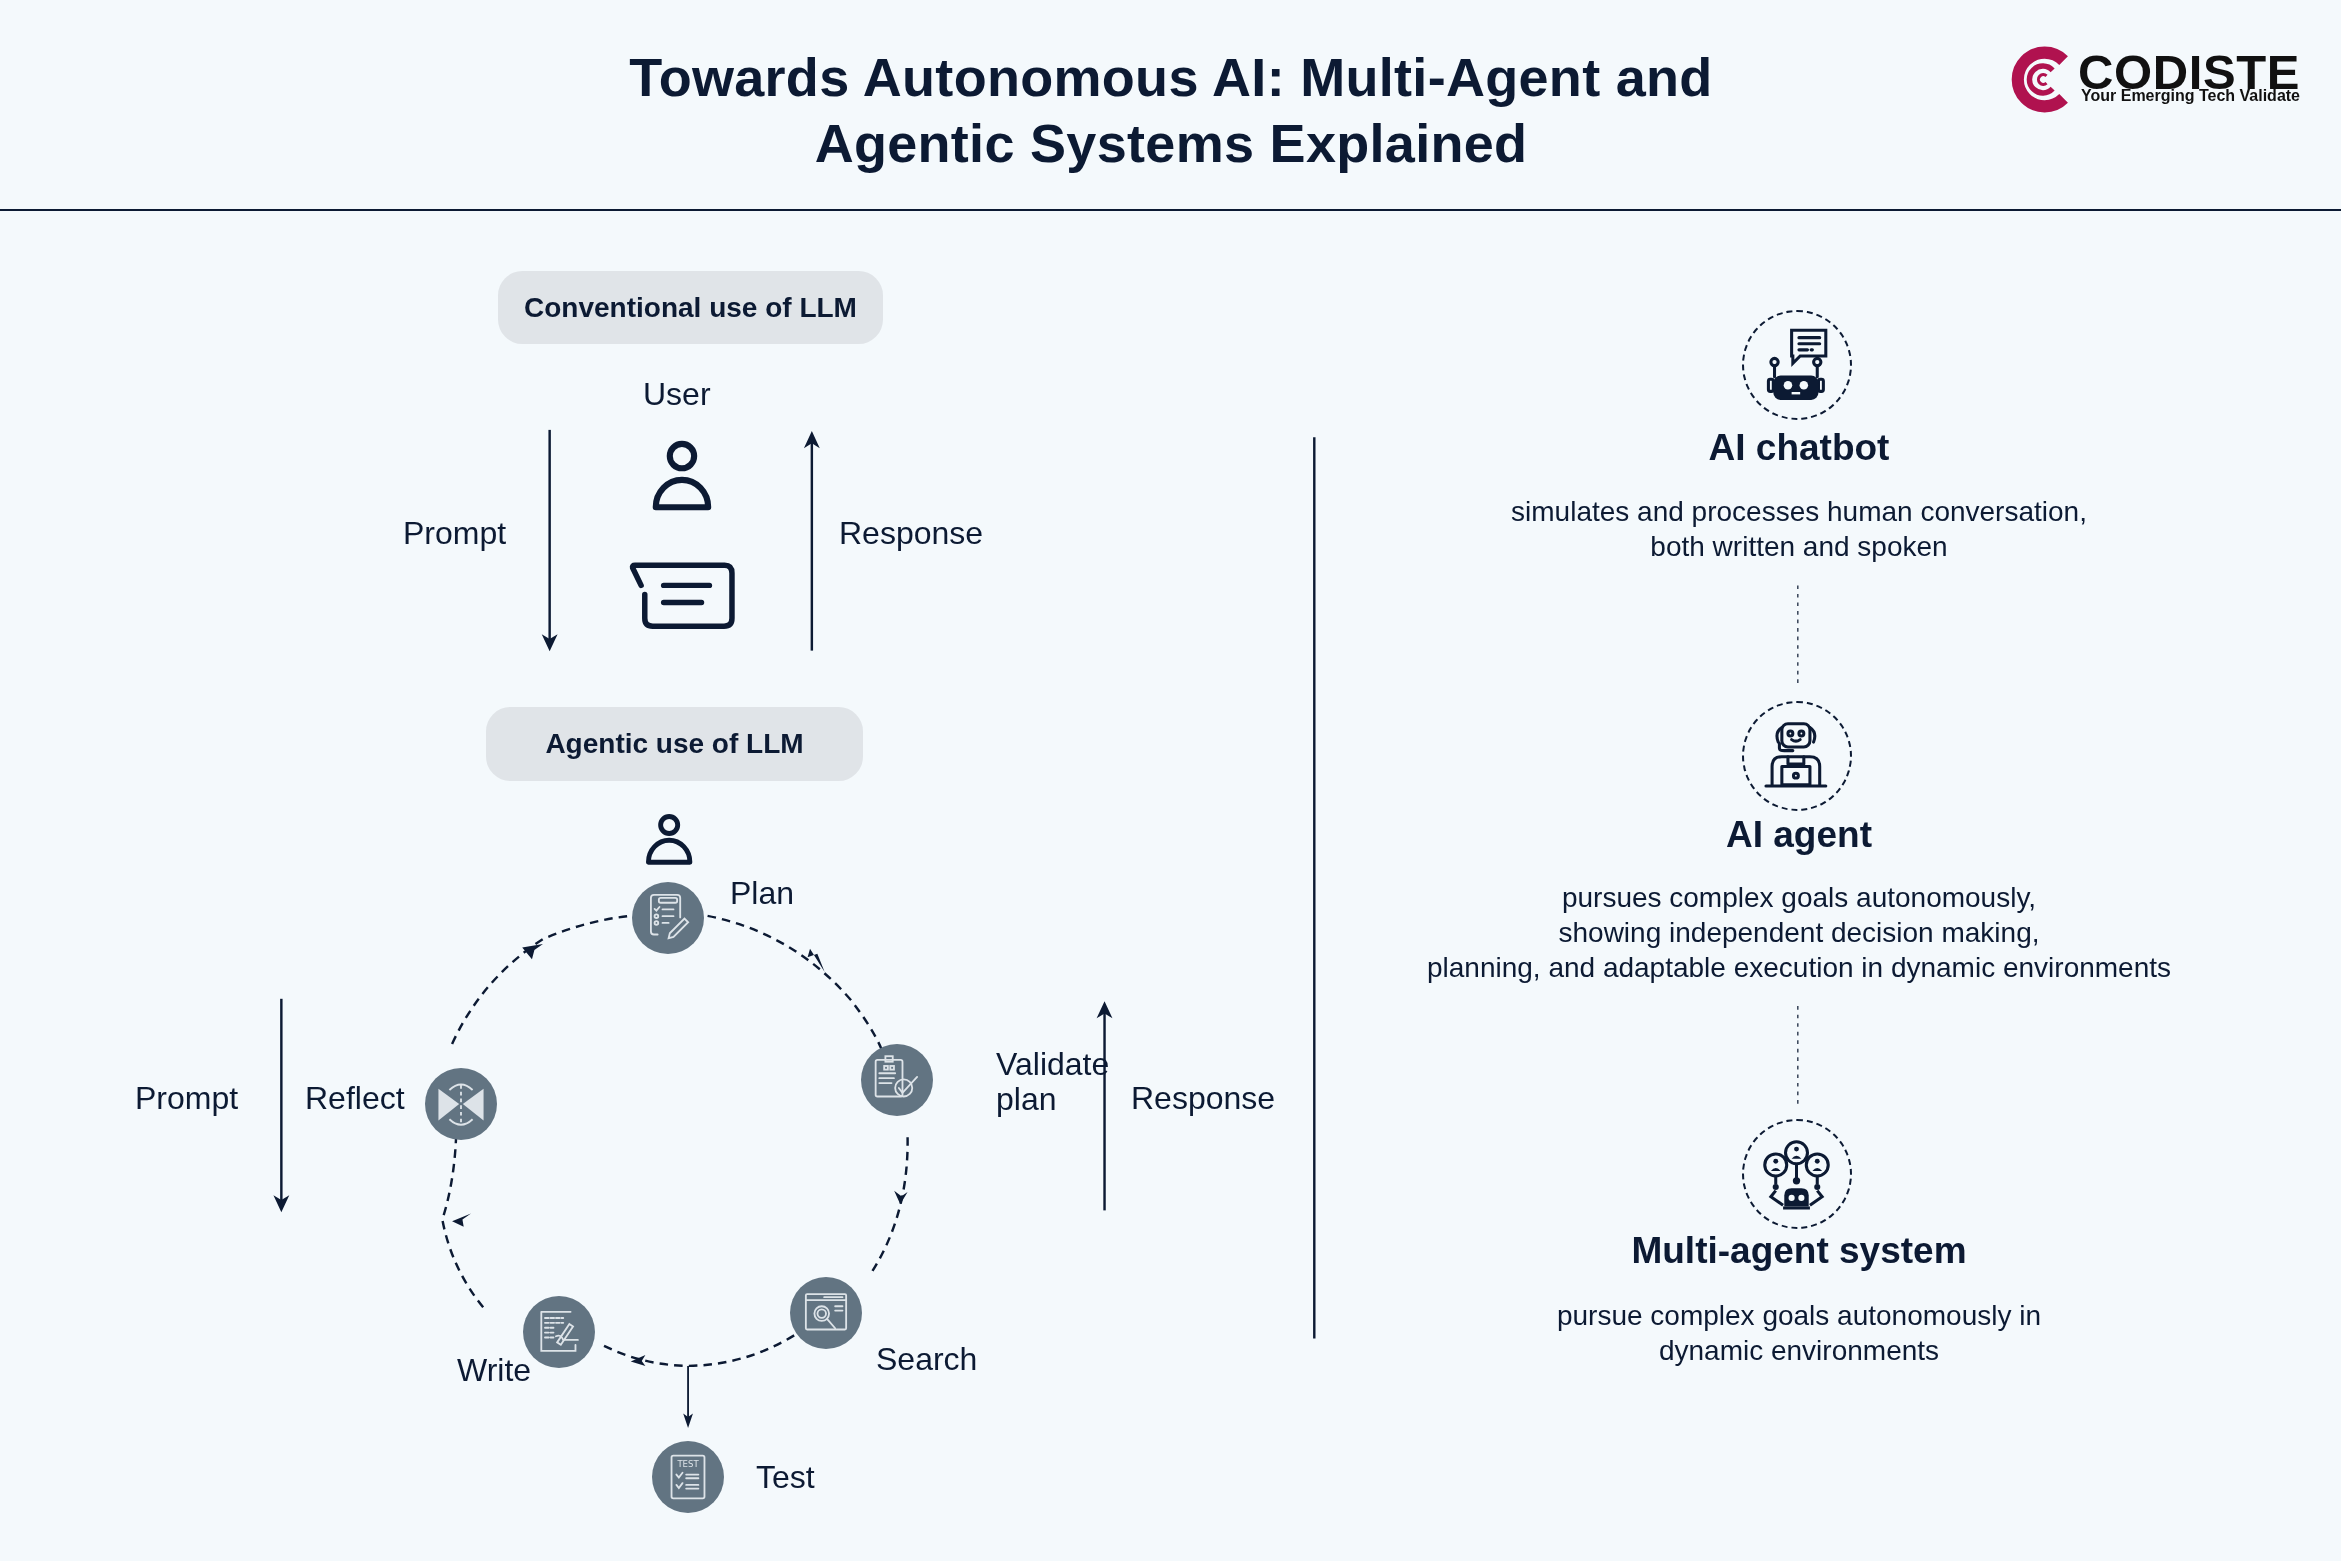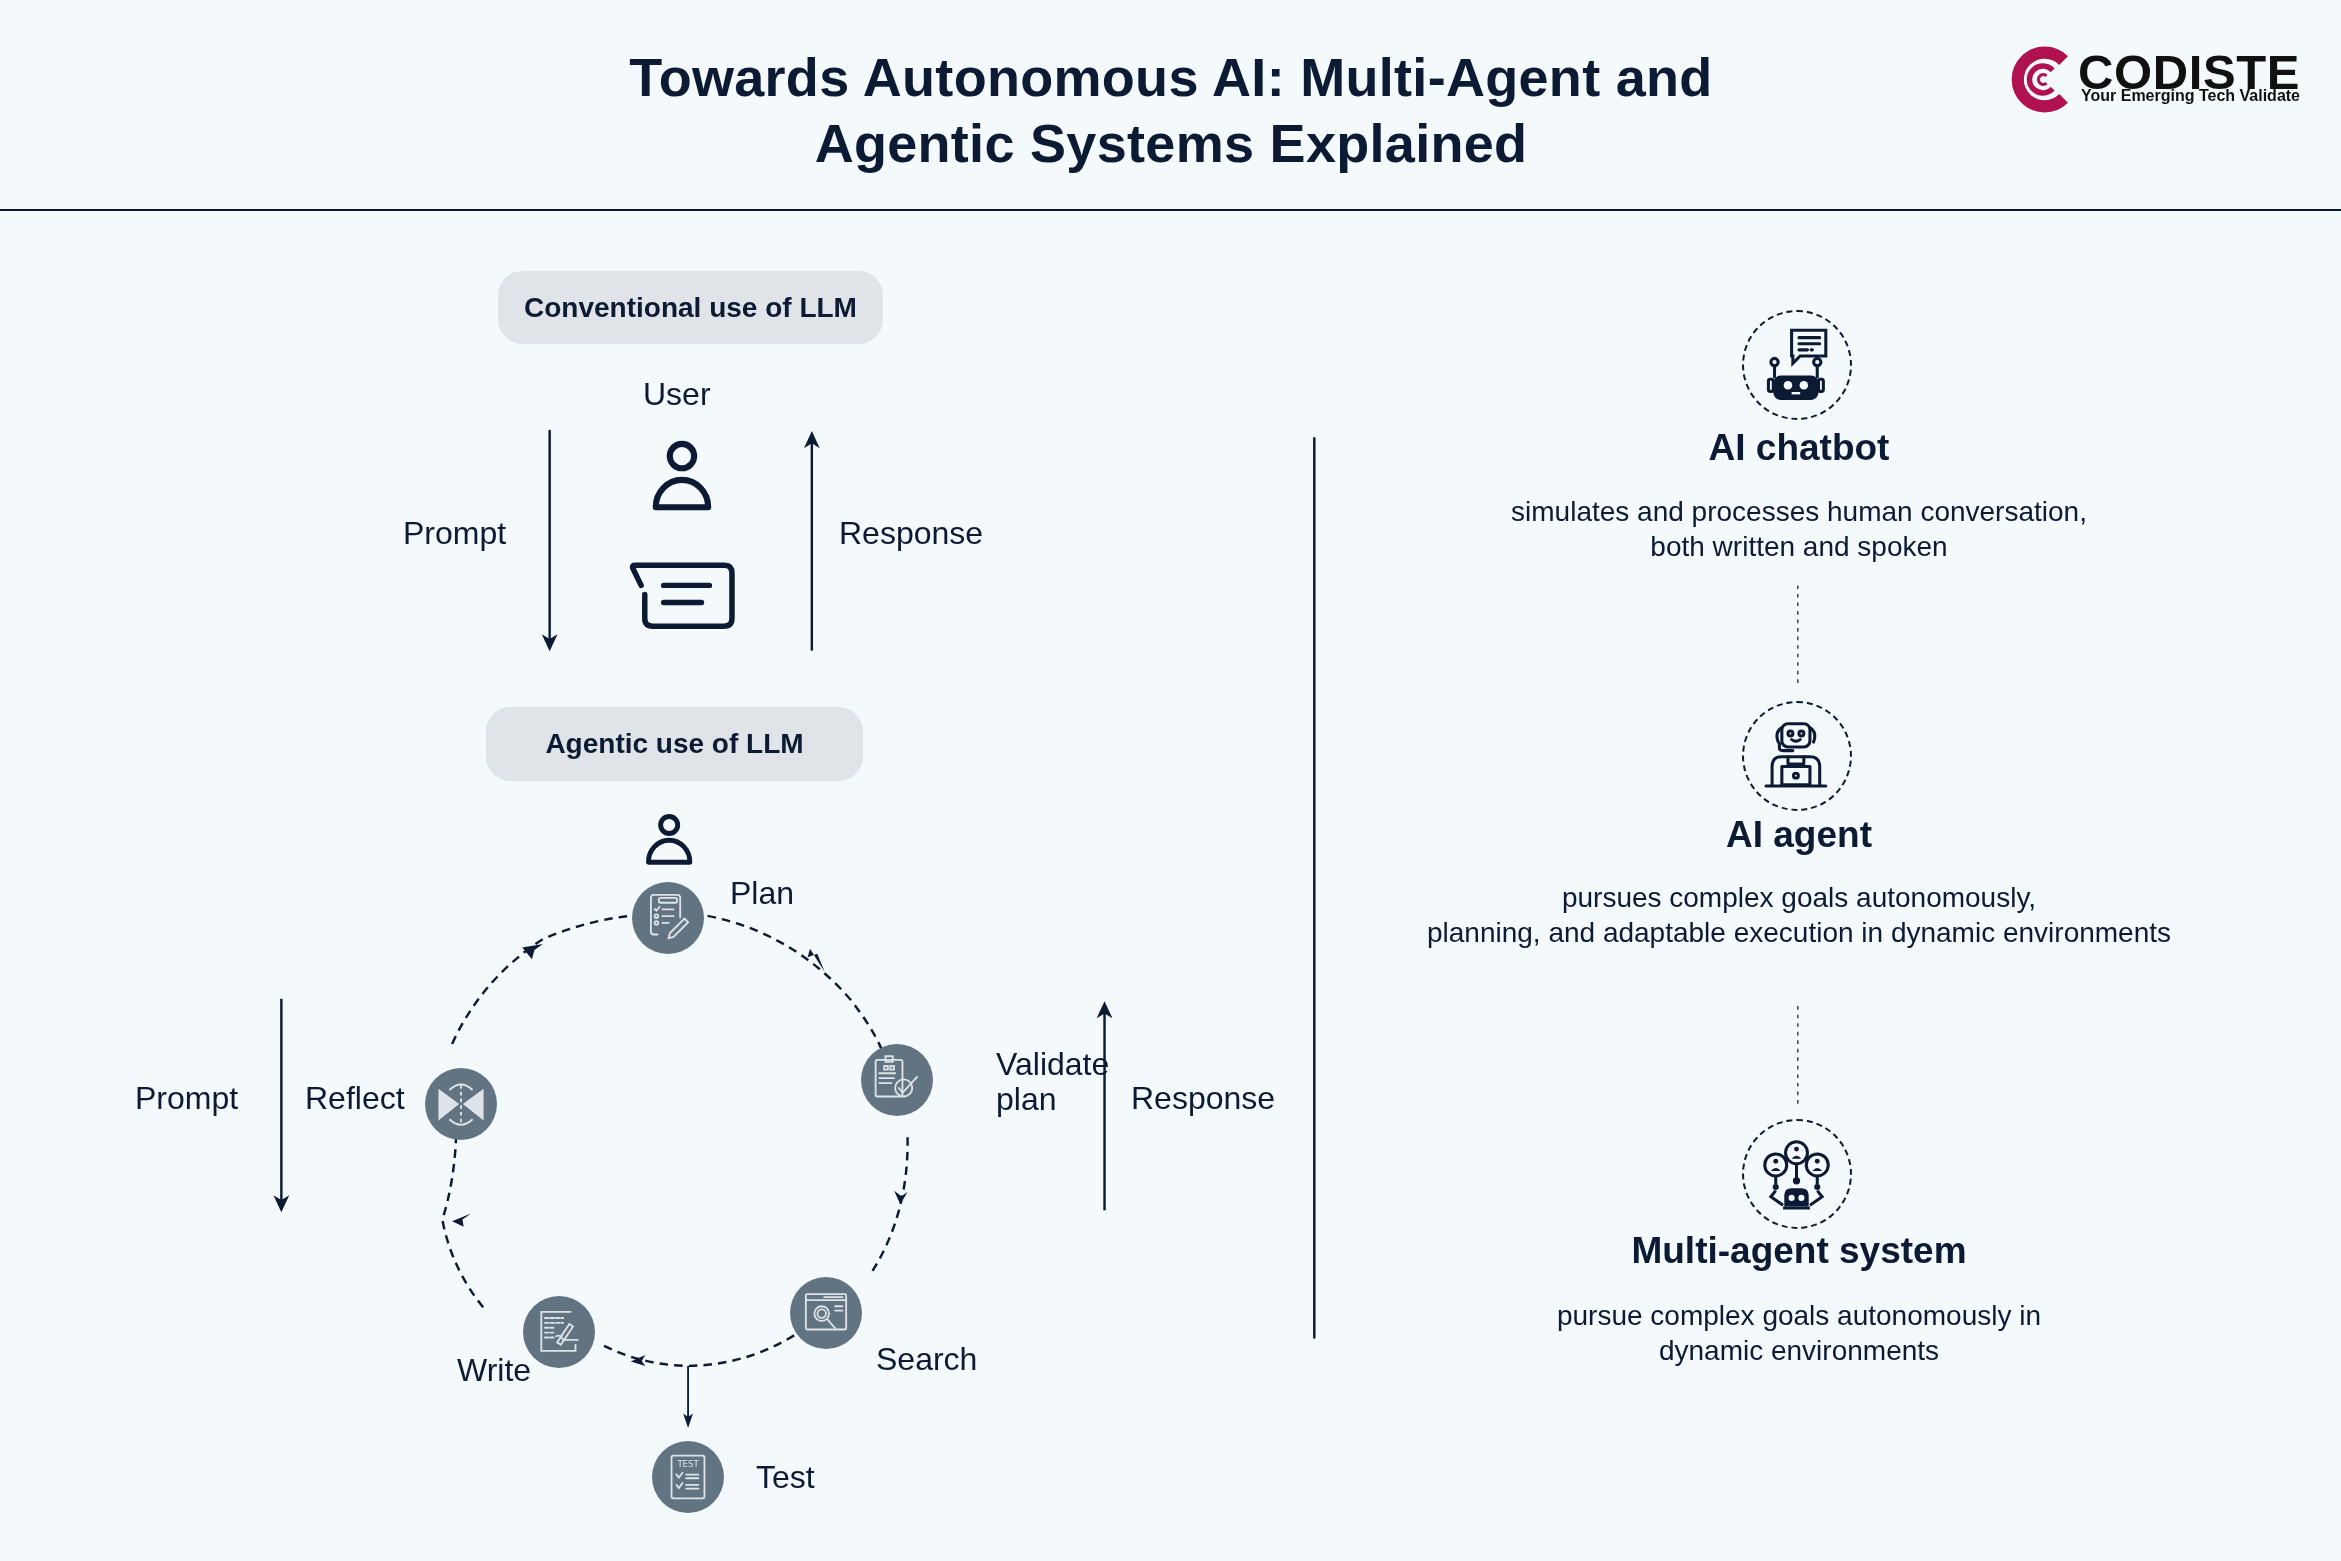--- a/index.html
+++ b/index.html
@@ -257,20 +257,21 @@
       <path d="M72 88 L72 100 L98 100 L98 88"></path>
       <rect x="62" y="104" width="46" height="30"></rect>
       <circle cx="85" cy="119" r="4"></circle>
       <line x1="36" y1="136" x2="134" y2="136"></line>
     </g>
   </svg>
 </div>
 <div class="abs h-right" style="top:814px;">AI agent</div>
 <div class="abs d-right" style="top:880px;">
   <div>pursues complex goals autonomously,</div>
+  <div>showing independent decision making,</div>
   <div>planning, and adaptable execution in dynamic environments</div>
 </div>
 
 <div class="ring" style="left:1742px; top:1119px;">
   <svg width="105" height="105" viewBox="0 0 172 172">
     <g fill="none" stroke="#0c1a33" stroke-width="5">
       <circle cx="52" cy="72" r="18"></circle>
         <circle cx="86" cy="52" r="18"></circle>
         <circle cx="120" cy="72" r="18"></circle>
       <line x1="52" y1="90" x2="52" y2="104"></line>

